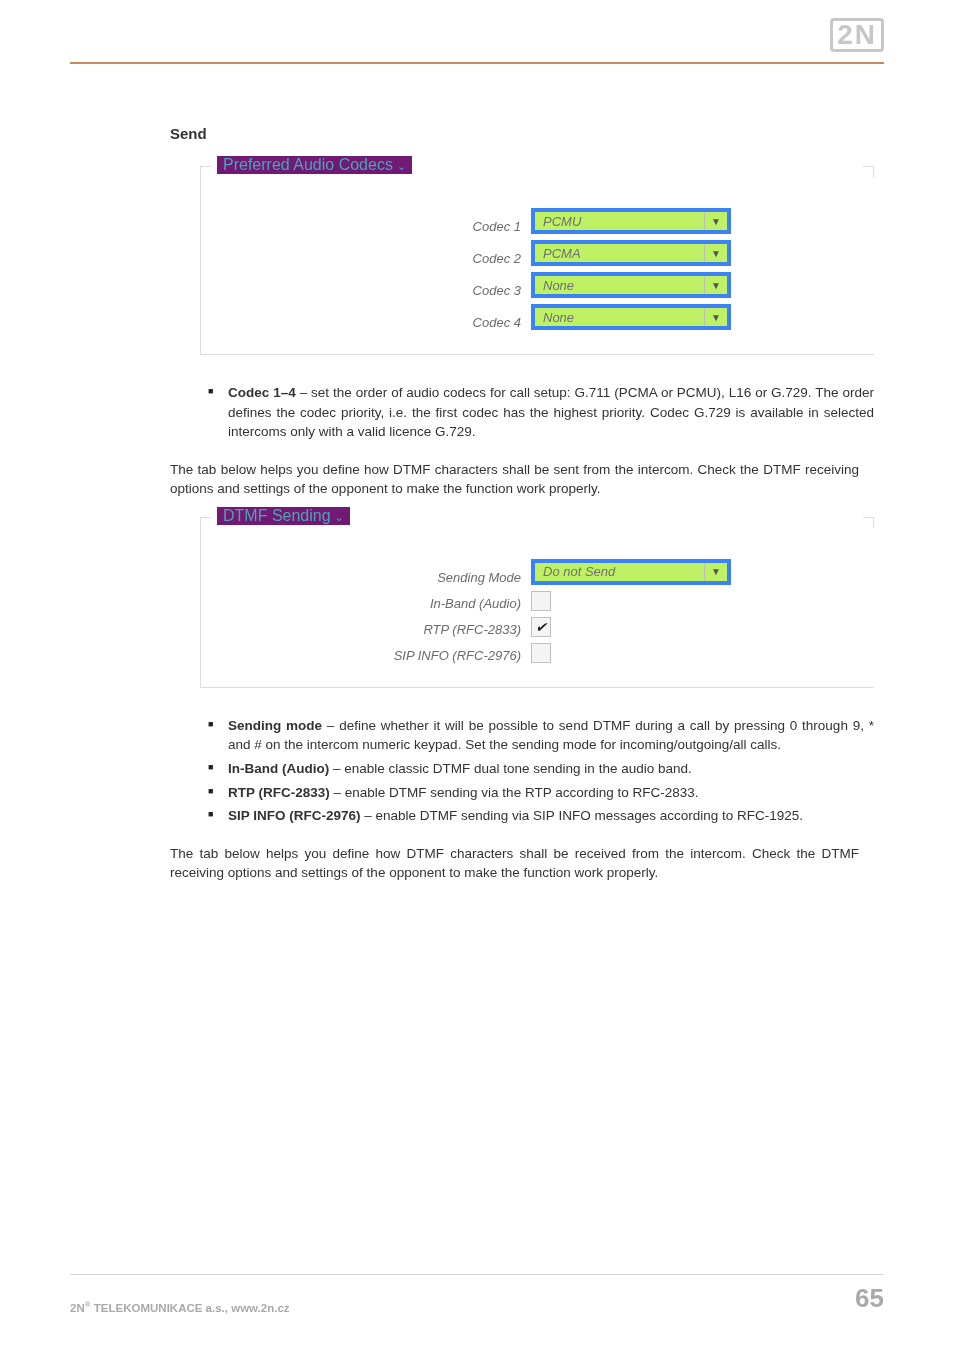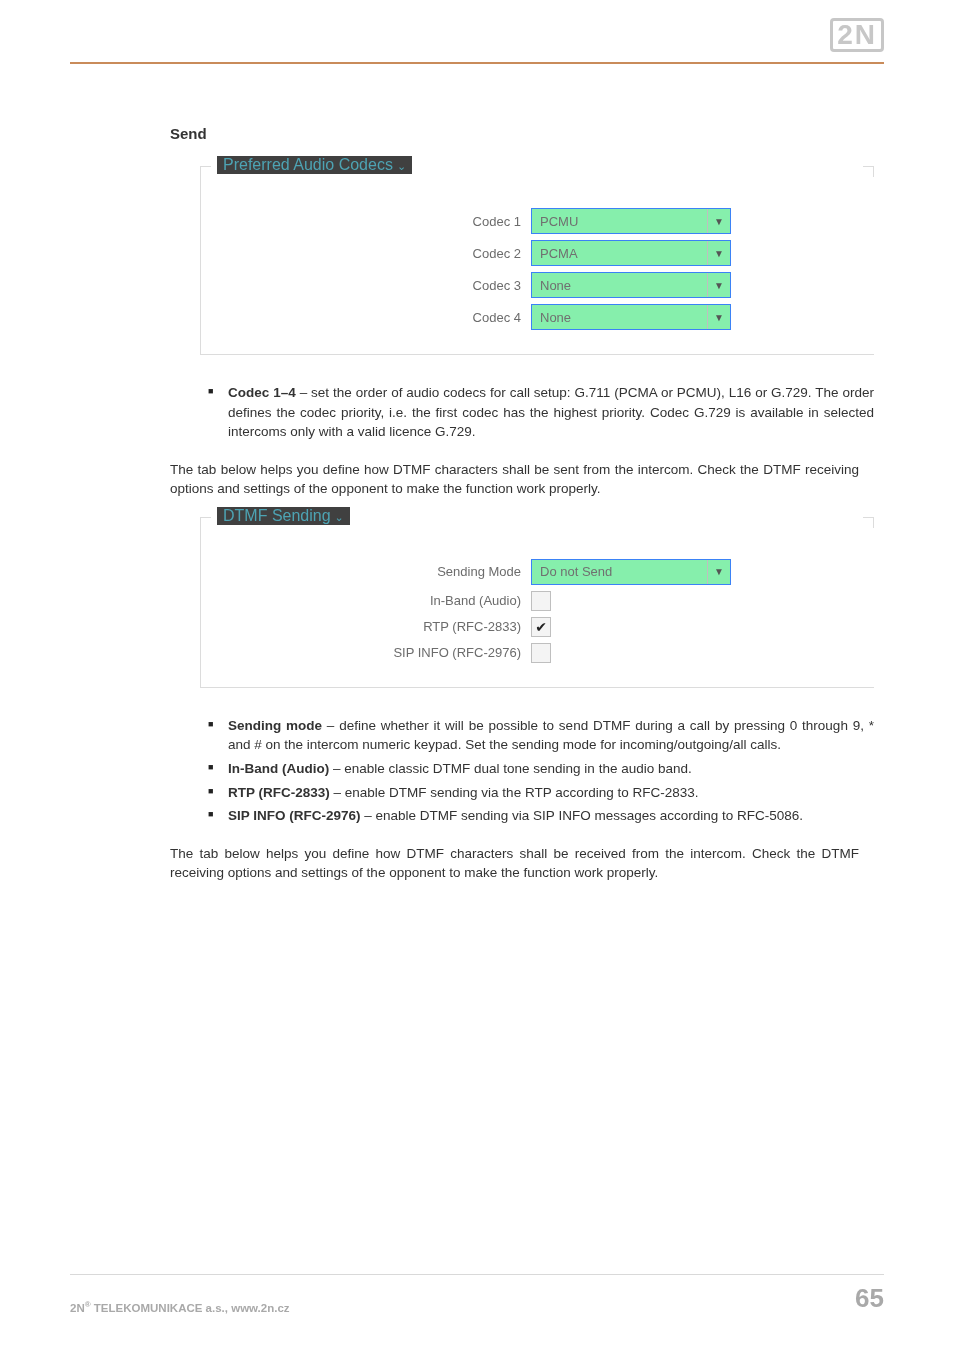--- a/index.html
+++ b/index.html
@@ -76,57 +76,58 @@
     position:absolute;
     top:0; right:0;
     width:10px; height:10px;
     border-top:1px solid #dcdcdc;
     border-right:1px solid #dcdcdc;
   }
   .fieldset .legend {
     position: absolute;
     top: -10px;
     left: 16px;
-    background: #404040;
+    background: #701a75;
     padding: 0 6px;
     color: #4da3b3;
     font-size: 16px;
     font-family: "Segoe UI Light", "Segoe UI", Verdana, sans-serif;
     font-weight: 400;
   }
   .fieldset .legend .chev {
     font-size: 11px;
     margin-left: 4px;
     color: #4da3b3;
   }
   .form-row {
     display: flex;
-    align-items: center;
+    align-items: flex-end;
     justify-content: flex-start;
     margin: 6px 0;
+    font-style: italic;
   }
   .form-row .lbl {
     width: 300px;
     text-align: right;
     color: #6c6c6c;
     font-size: 13px;
     padding-right: 10px;
   }
   .select {
     width: 200px;
     height: 26px;
-    border: 1px solid #3b82f6;
+    border: 4px solid #3b82f6;
     box-sizing: border-box;
     display: flex;
     align-items: center;
     justify-content: space-between;
     padding: 0 0 0 8px;
     color: #707070;
     font-size: 13px;
-    background: #86efac;
+    background: #bef264;
   }
   .select .arrow {
     width: 22px;
     height: 100%;
     border-left: 1px solid #bfbfbf;
     display: flex;
     align-items: center;
     justify-content: center;
     color: #555;
     font-size: 10px;
@@ -290,21 +291,21 @@
       <li>
         <b>Sending mode</b><span> – define whether it will be possible to send DTMF during a call by pressing 0 through 9, * and # on the intercom numeric keypad. Set the sending mode for incoming/outgoing/all calls.</span>
       </li>
       <li>
         <b>In-Band (Audio)</b><span> – enable classic DTMF dual tone sending in the audio band.</span>
       </li>
       <li>
         <b>RTP (RFC-2833)</b><span> – enable DTMF sending via the RTP according to RFC-2833.</span>
       </li>
       <li>
-        <b>SIP INFO (RFC-2976)</b><span> – enable DTMF sending via SIP INFO messages according to RFC-5086.</span>
+        <b>SIP INFO (RFC-2976)</b><span> – enable DTMF sending via SIP INFO messages according to RFC-1925.</span>
       </li>
     </ul>
 
     <p class="body-text">The tab below helps you define how DTMF characters shall be received from the intercom. Check the DTMF receiving options and settings of the opponent to make the function work properly.</p>
   </div>
 
   <div class="footer">
     <div class="footer-line"></div>
     <div class="footer-row">
       <div class="footer-left">

